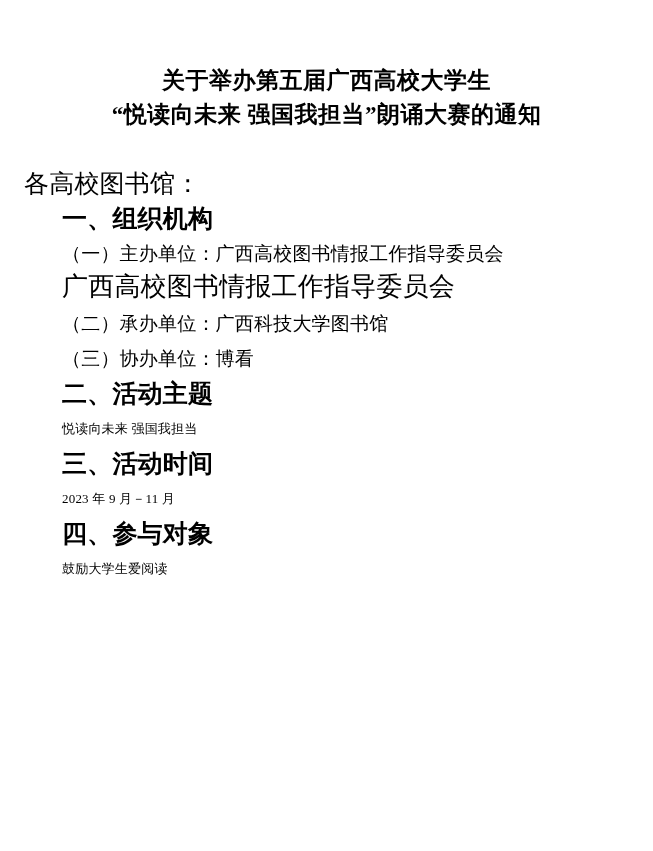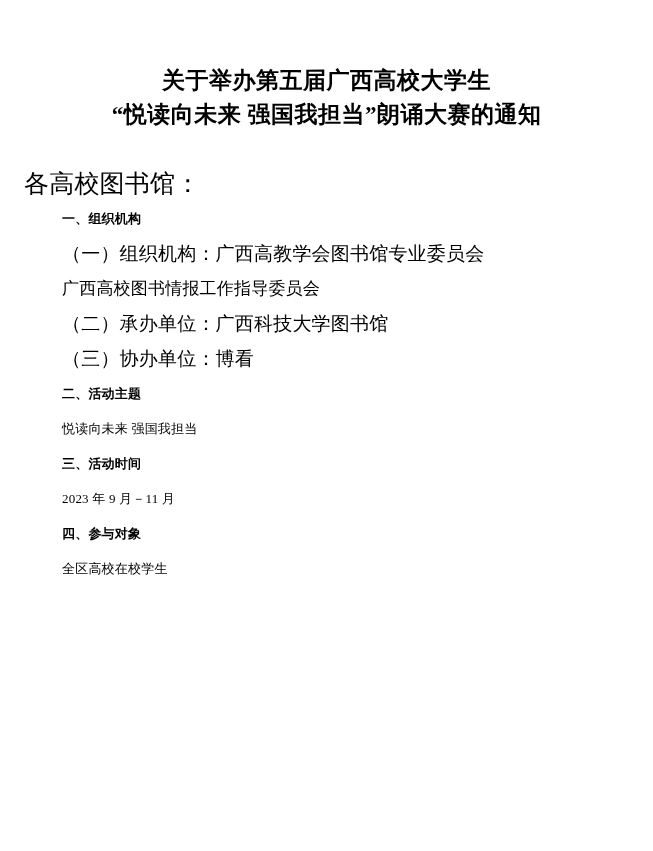--- a/index.html
+++ b/index.html
@@ -43,40 +43,41 @@
     line-height: 35px;
     text-align: justify;
     text-justify: inter-ideograph;
     margin: 0;
     letter-spacing: 0.2px;
   }
   .p-indent {
     text-indent: 38px;
   }
   .sec-head {
-    font-size: 13px;
+    font-size: 25px;
     font-weight: bold;
     line-height: 35px;
     margin: 0;
     padding-left: 38px;
     letter-spacing: 0.2px;
   }
   .sub {
     font-size: 19px;
     line-height: 35px;
     margin: 0;
     padding-left: 38px;
     letter-spacing: 0.2px;
   }
   .sub-cont {
-    font-size: 17px;
+    font-size: 26px;
     line-height: 35px;
     margin: 0;
     padding-left: 38px;
     letter-spacing: 0.2px;
+    font-family: Liberation Mono, monospace;
   }
   .plain {
     font-size: 13px;
     line-height: 35px;
     margin: 0;
     padding-left: 38px;
     letter-spacing: 0.2px;
   }
 </style>
 </head>
@@ -88,29 +89,29 @@
     <span class="line">关于举办第五届广西高校大学生</span>
     <span class="line">“悦读向未来  强国我担当”朗诵大赛的通知</span>
   </div>
 
   <div class="body-block">
 
     <p class="p">各高校图书馆：</p>
 
 
     <h2 class="sec-head">一、组织机构</h2>
-    <p class="sub">（一）组织机构：广西高教学会图书馆专业委员会</p>
+    <p class="sub">（一）主办单位：广西高校图书情报工作指导委员会</p>
     <p class="sub-cont">广西高校图书情报工作指导委员会</p>
     <p class="sub">（二）承办单位：广西科技大学图书馆</p>
     <p class="sub">（三）协办单位：博看</p>
 
     <h2 class="sec-head">二、活动主题</h2>
     <p class="plain">悦读向未来  强国我担当</p>
 
     <h2 class="sec-head">三、活动时间</h2>
     <p class="plain">2023 年 9 月－11 月</p>
 
     <h2 class="sec-head">四、参与对象</h2>
-    <p class="plain">全区高校在校学生</p>
+    <p class="plain">鼓励大学生爱阅读</p>
 
 
   </div>
 </div>
 
 </body></html>

